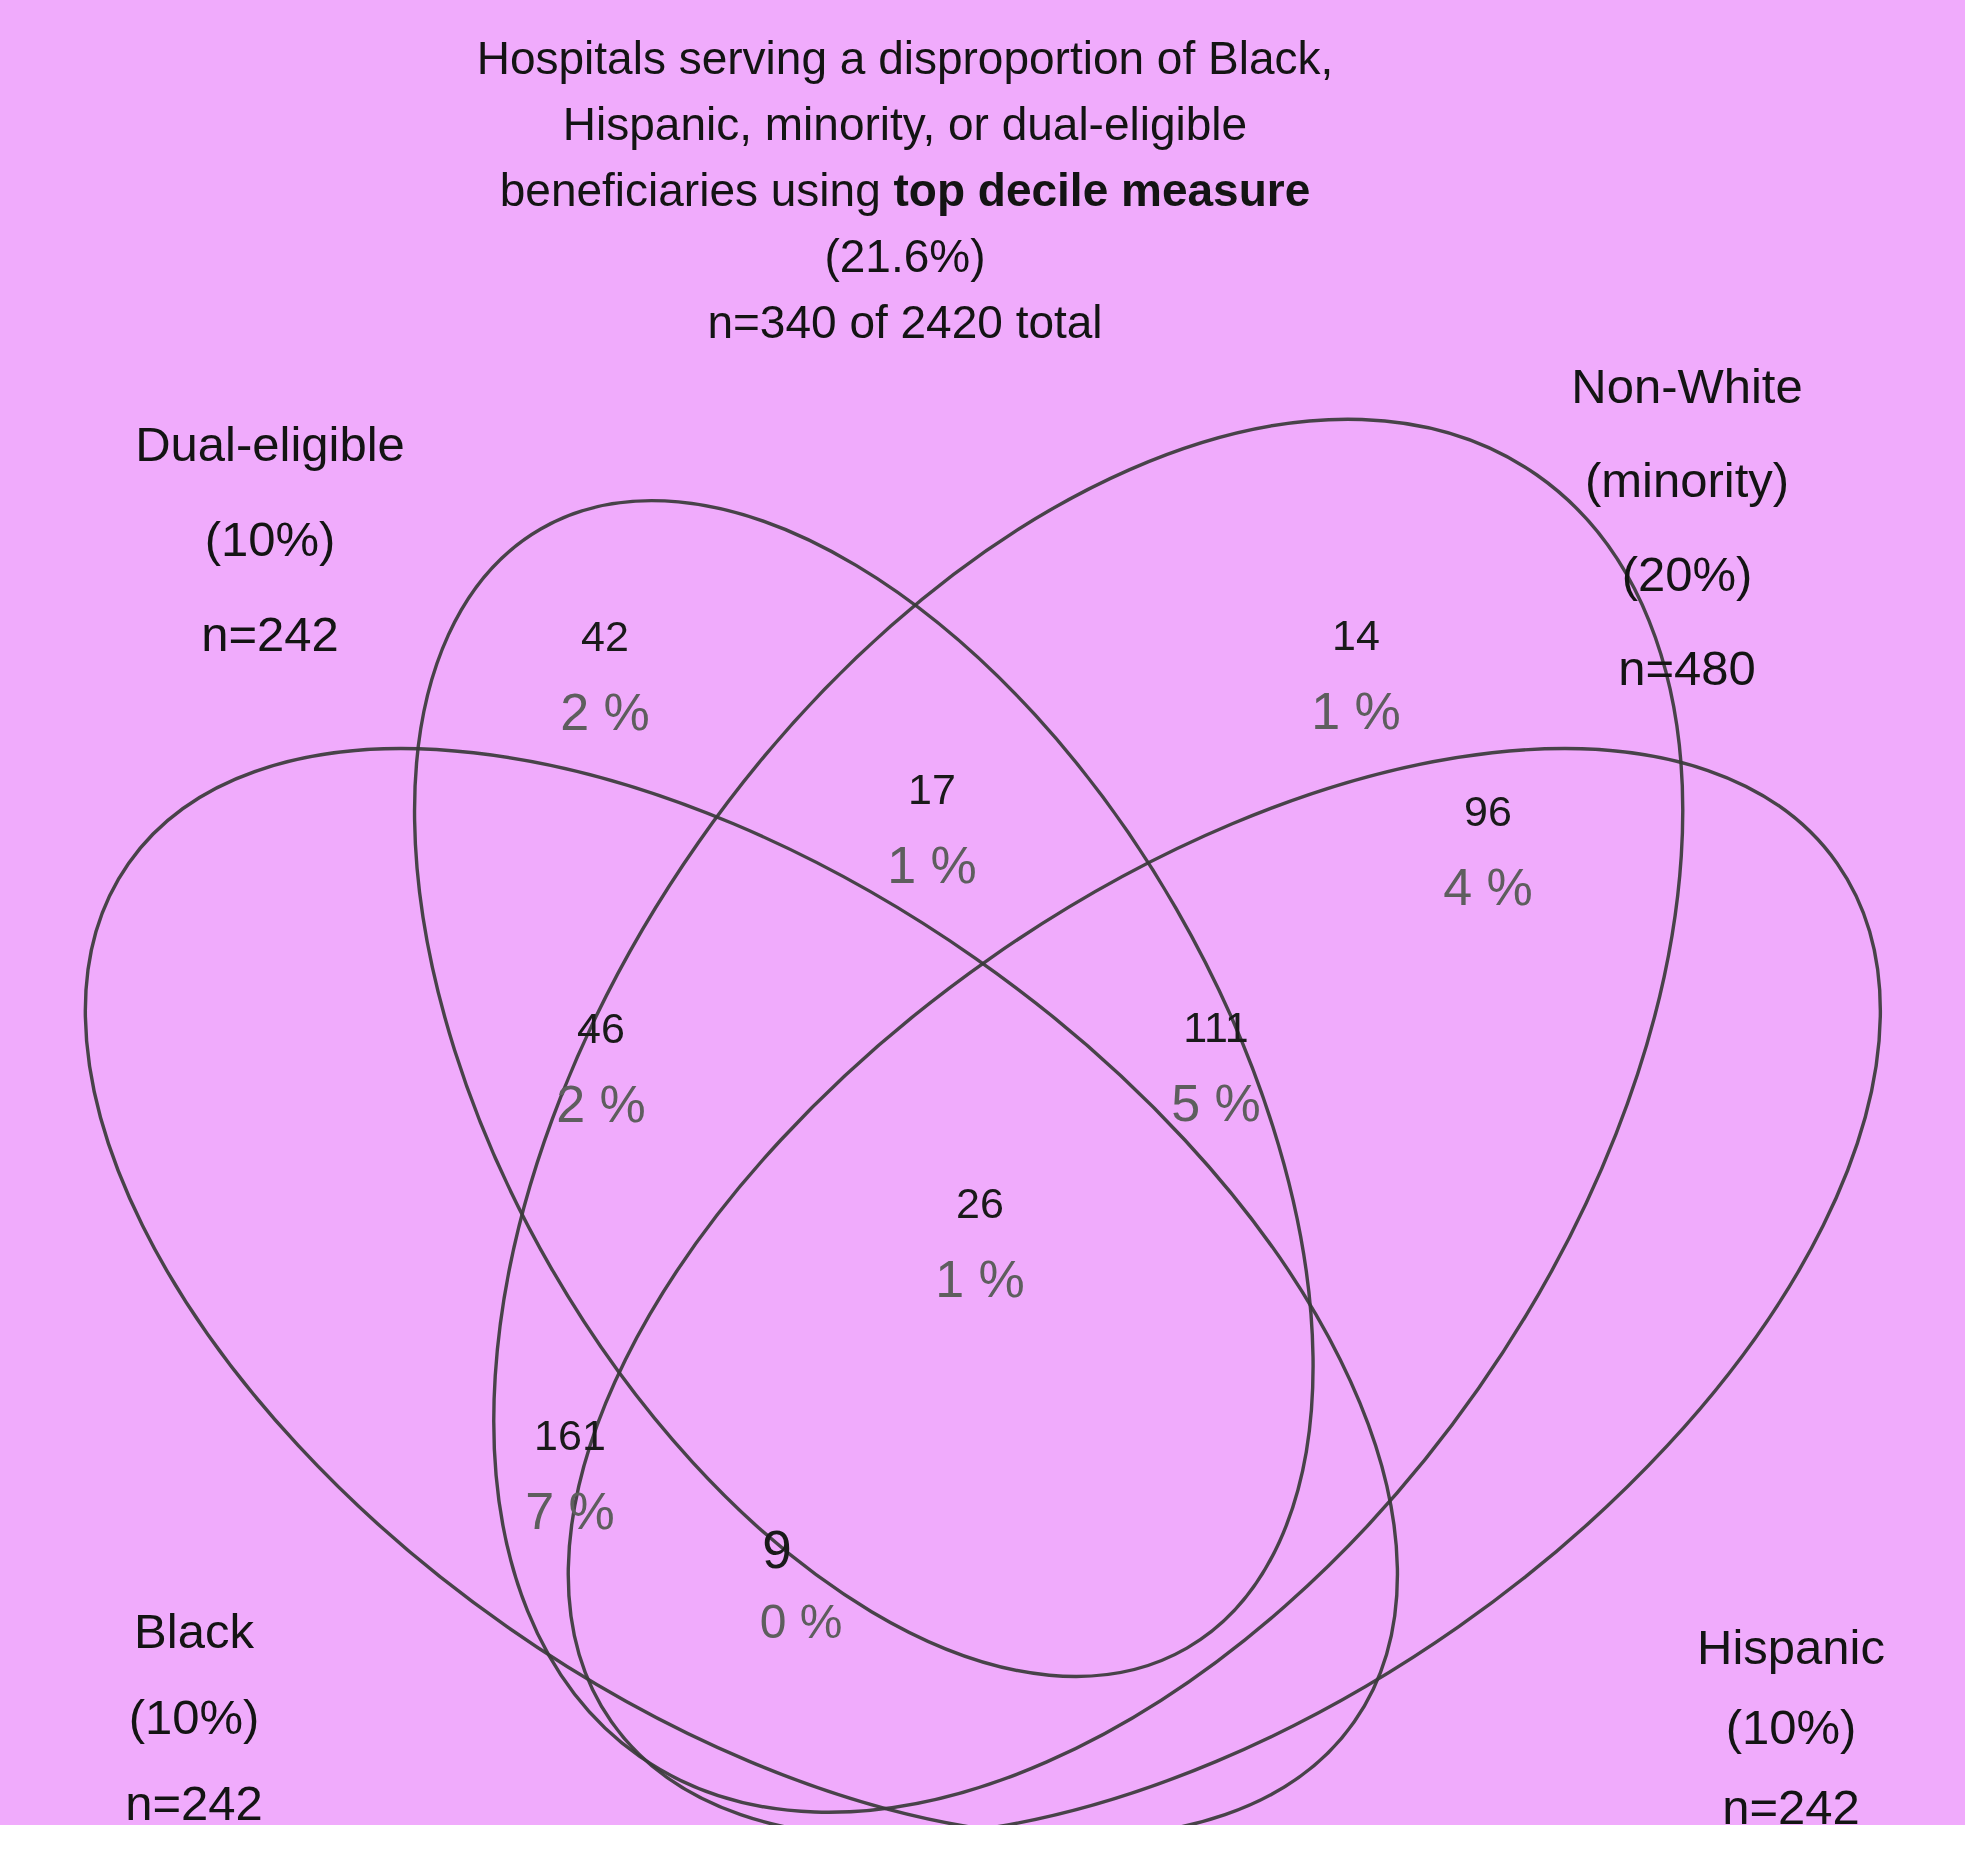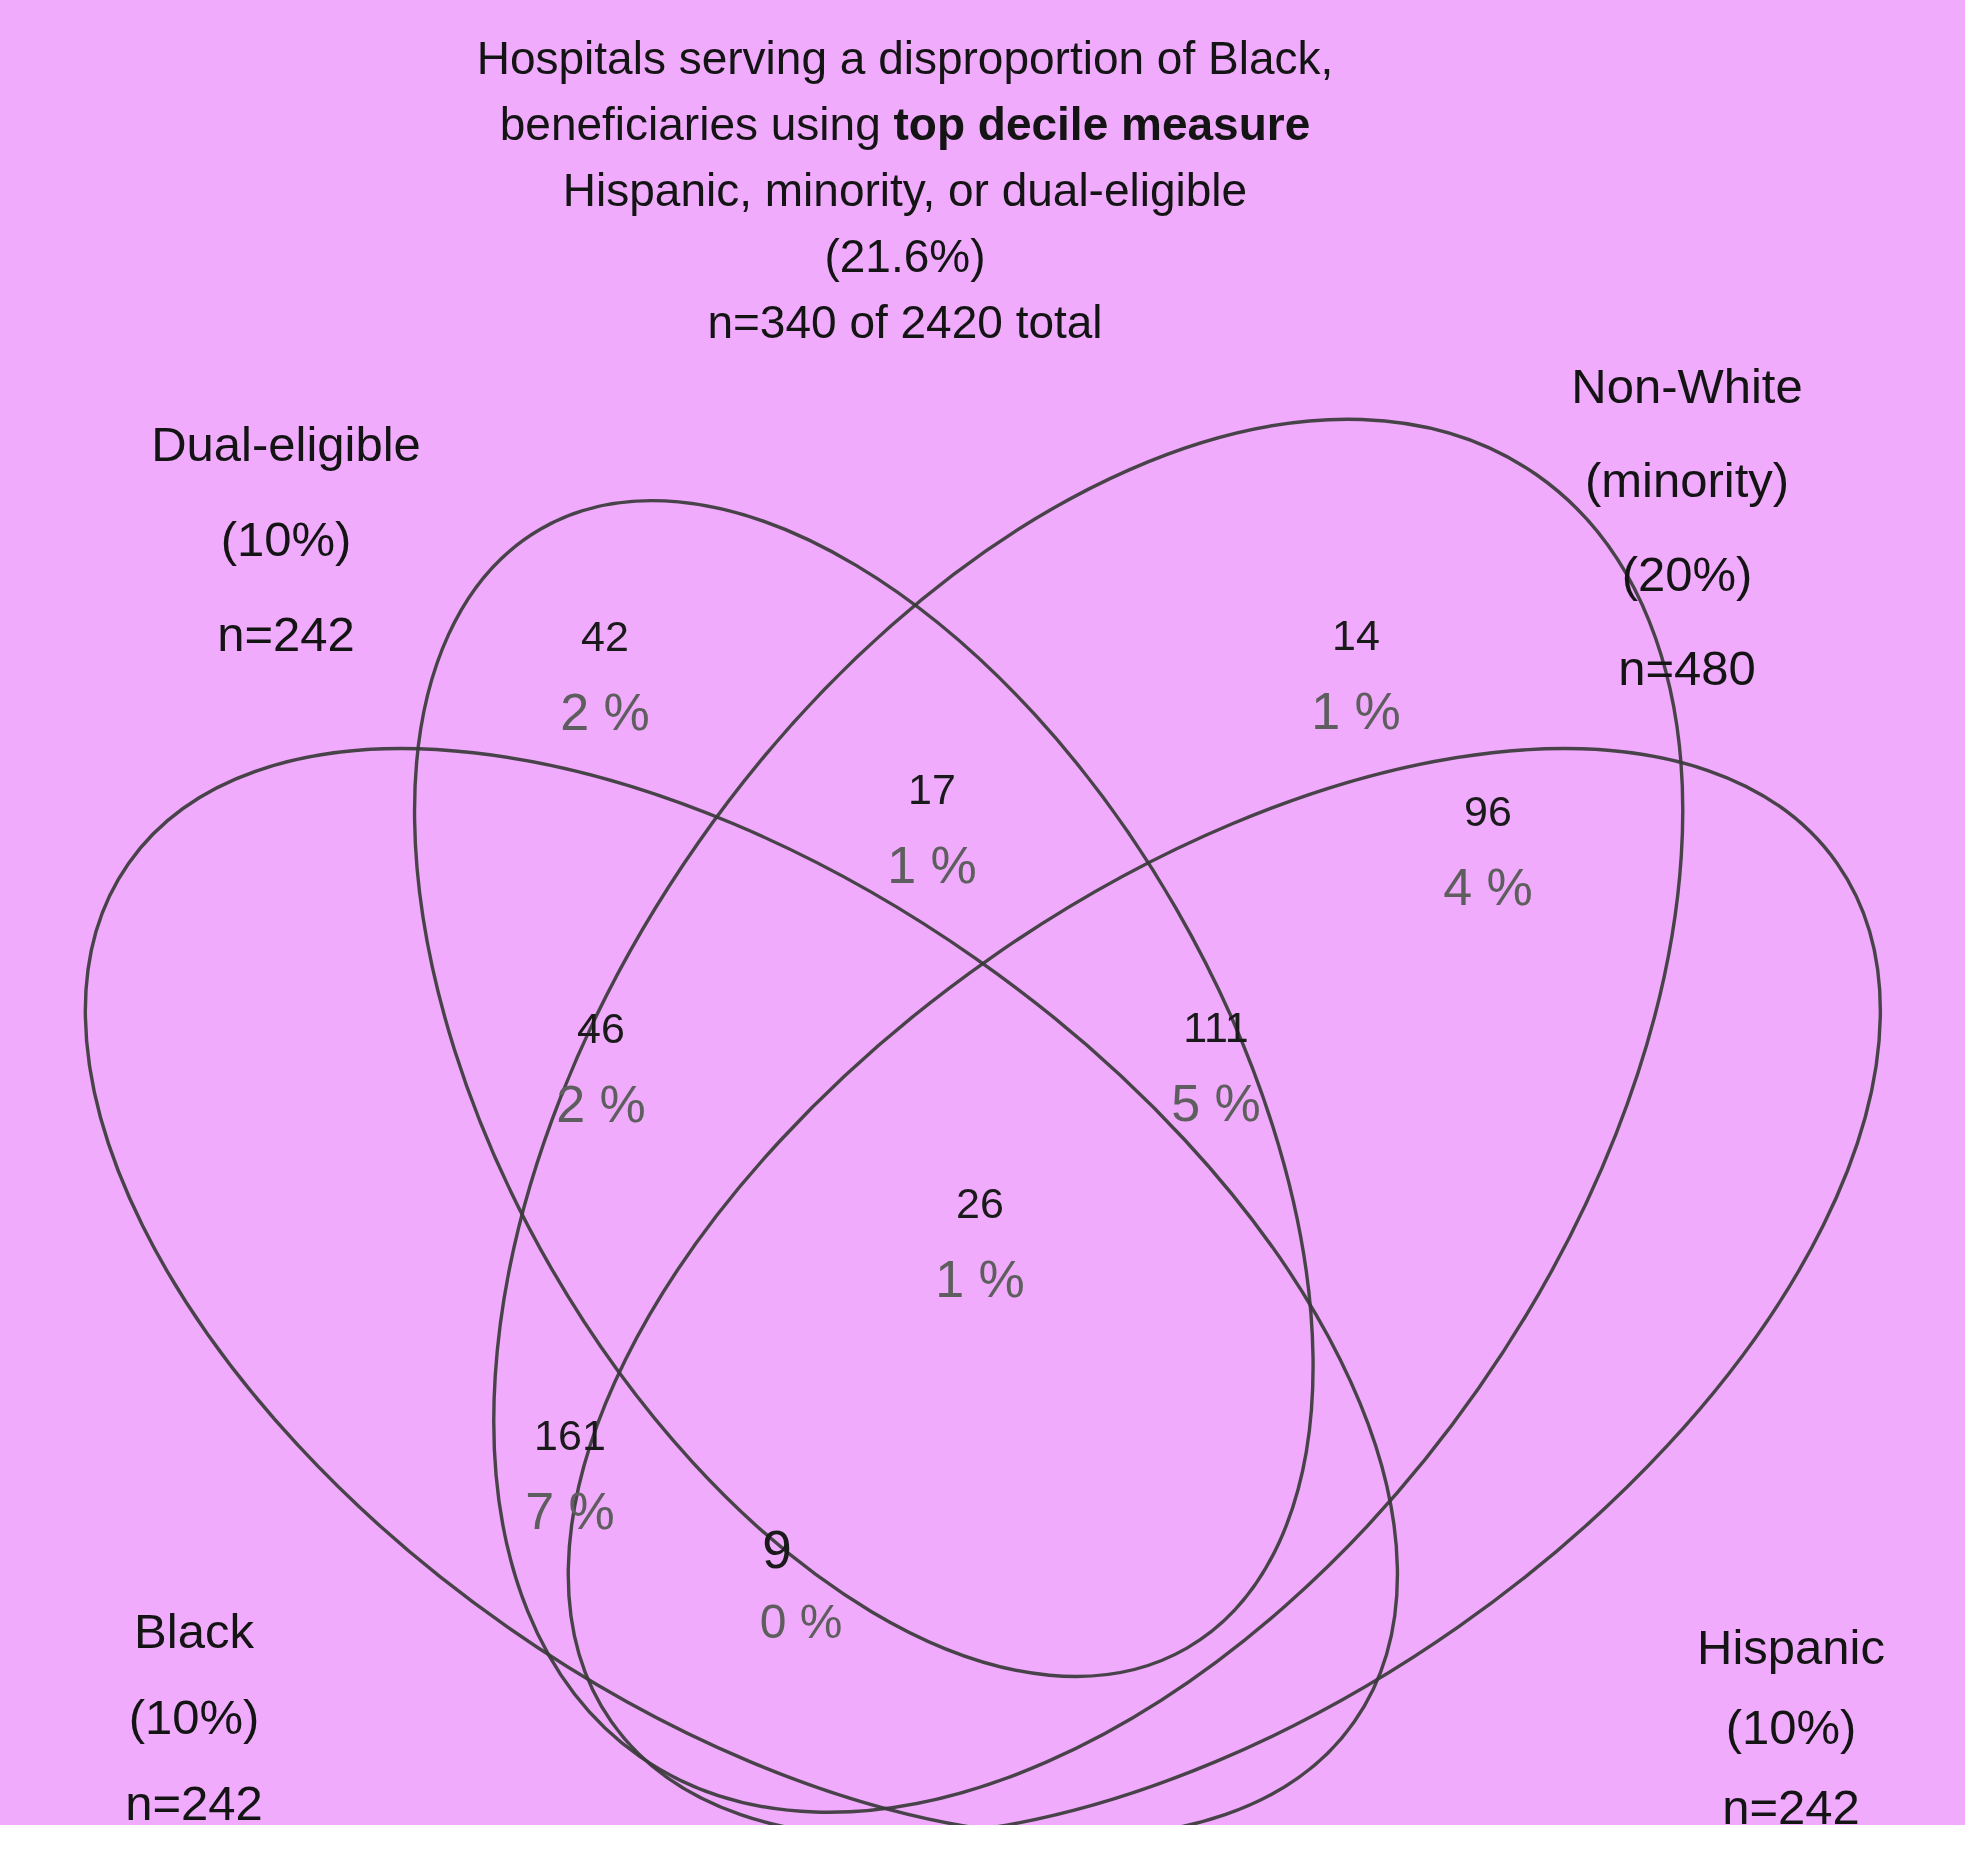--- a/index.html
+++ b/index.html
@@ -34,21 +34,21 @@
     white-space: nowrap;
     color: #141414;
   }
   .title-block {
     font-size: 46px;
     line-height: 66px;
     letter-spacing: 0;
   }
   .title-block b { font-weight: bold; }
   .set-label { font-size: 49px; }
-  .lh-dual     { line-height: 95px; margin-left: 16px; }
+  .lh-dual     { line-height: 95px; }
   .lh-nonwhite { line-height: 94px; }
   .lh-black    { line-height: 86px; }
   .lh-hisp     { line-height: 80px; }
   .region {
     position: absolute;
     transform: translateX(-50%);
     text-align: center;
     white-space: nowrap;
   }
   .rnum {
@@ -72,22 +72,22 @@
 
   <svg id="venn-svg" width="1965" height="1871" viewBox="0 0 2889 2750">
     <ellipse cx="1090" cy="1900" rx="1100" ry="600" transform="rotate(35 1090 1900)"></ellipse>
     <ellipse cx="1270" cy="1600" rx="950" ry="530" transform="rotate(60 1270 1600)"></ellipse>
     <ellipse cx="1600" cy="1640" rx="1150" ry="700" transform="rotate(-55 1600 1640)"></ellipse>
     <ellipse cx="1800" cy="1900" rx="1100" ry="600" transform="rotate(-35 1800 1900)"></ellipse>
   </svg>
 
   <div class="abs title-block" style="left:905px; top:24.5px;">
     <div>Hospitals serving a disproportion of Black,</div>
+    <div>Hispanic, minority, or dual-eligible</div>
     <div><span>beneficiaries using </span><b>top decile measure</b></div>
-    <div>Hispanic, minority, or dual-eligible</div>
     <div>(21.6%)</div>
     <div>n=340 of 2420 total</div>
   </div>
 
   <div class="abs set-label lh-dual" style="left:270px; top:397px;">
     <div>Dual-eligible</div>
     <div>(10%)</div>
     <div>n=242</div>
   </div>
 

